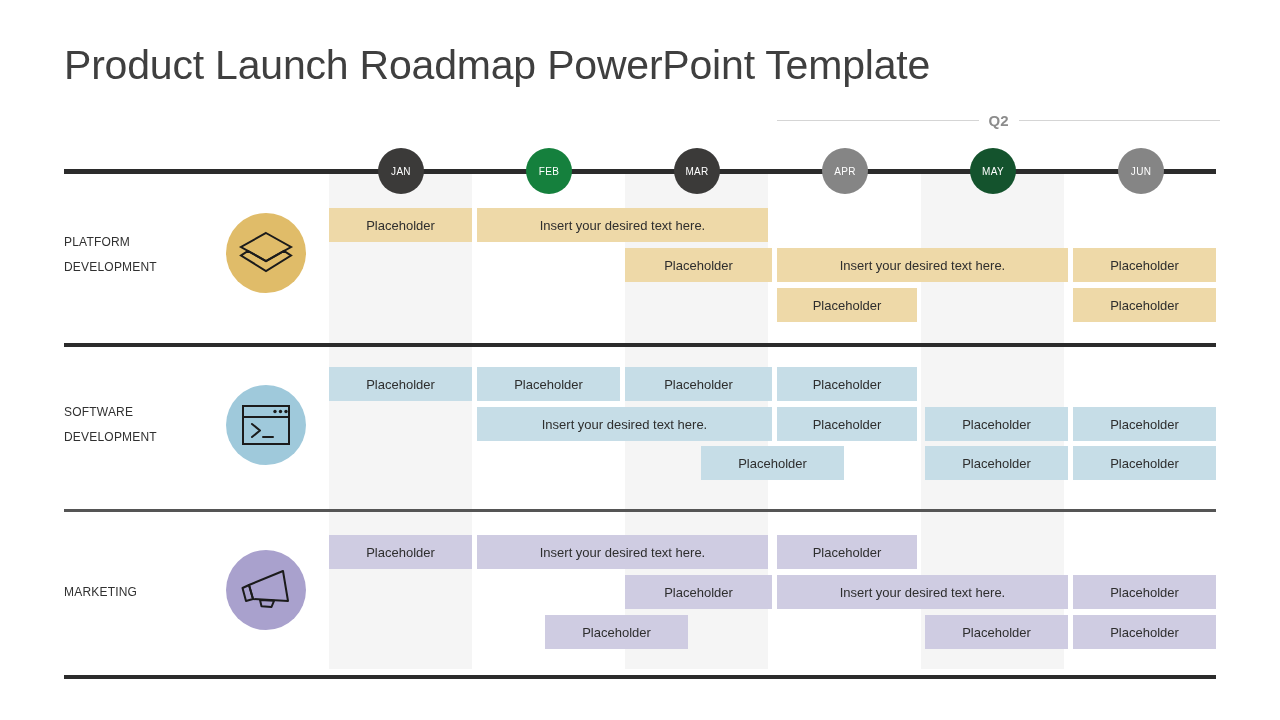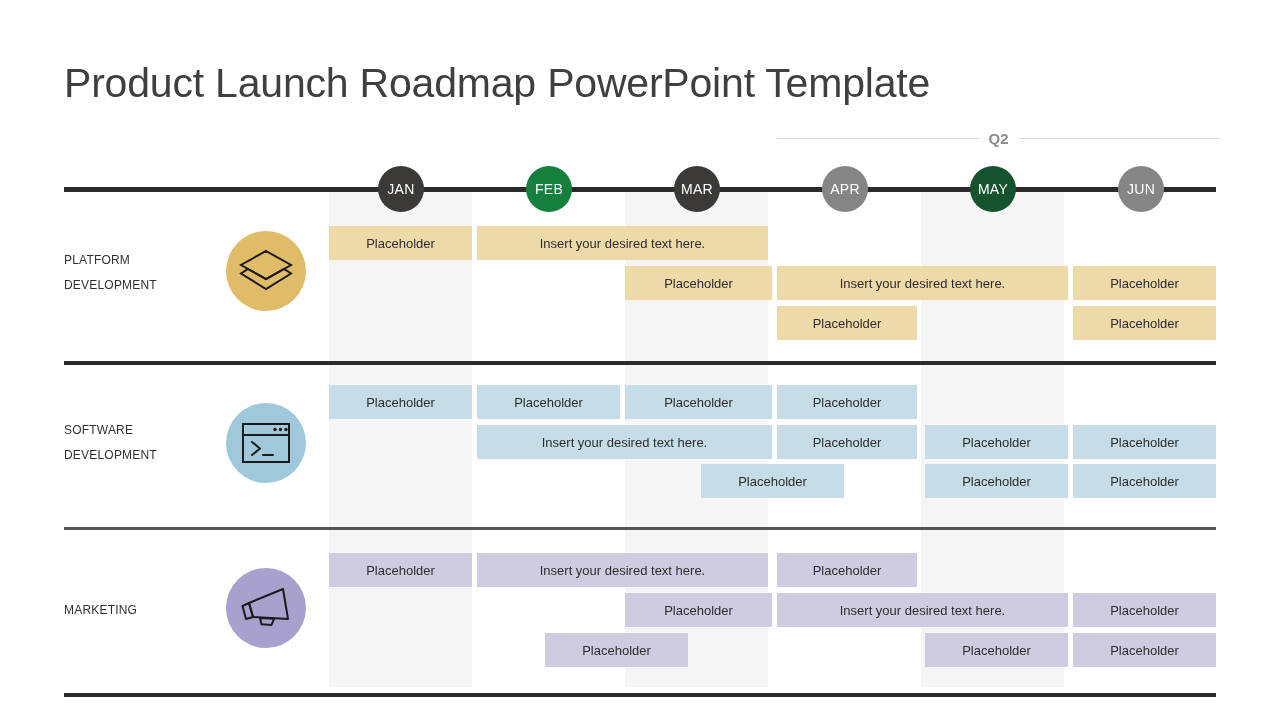--- a/index.html
+++ b/index.html
@@ -13,21 +13,20 @@
     overflow: hidden;
     font-family: "Liberation Sans", sans-serif;
     color: #3a3a3a;
   }
 
   #slide {
     position: relative;
     width: 1280px;
     height: 512px;
     background: #ffffff;
-    margin-top: 18px;
   }
 
   
   .title {
     position: absolute;
     left: 64px;
     top: 42px;
     font-size: 41px;
     font-weight: 400;
     letter-spacing: -0.2px;
@@ -69,21 +68,21 @@
   .month {
     position: absolute;
     top: 148px;
     width: 46px;
     height: 46px;
     border-radius: 50%;
     display: flex;
     align-items: center;
     justify-content: center;
     color: #ffffff;
-    font-size: 14px;
+    font-size: 10px;
     letter-spacing: 0.3px;
   }
 
   
   .stripe {
     position: absolute;
     top: 174px;
     height: 495px;
     background: #f5f5f5;
   }

